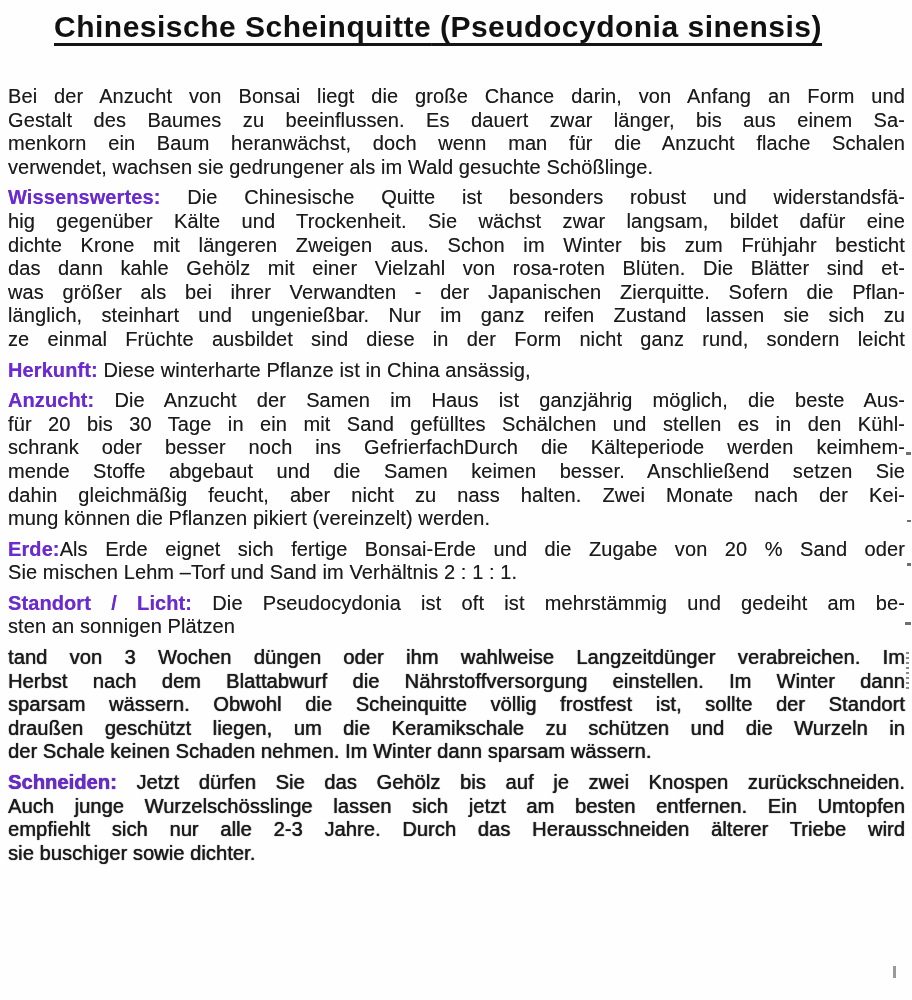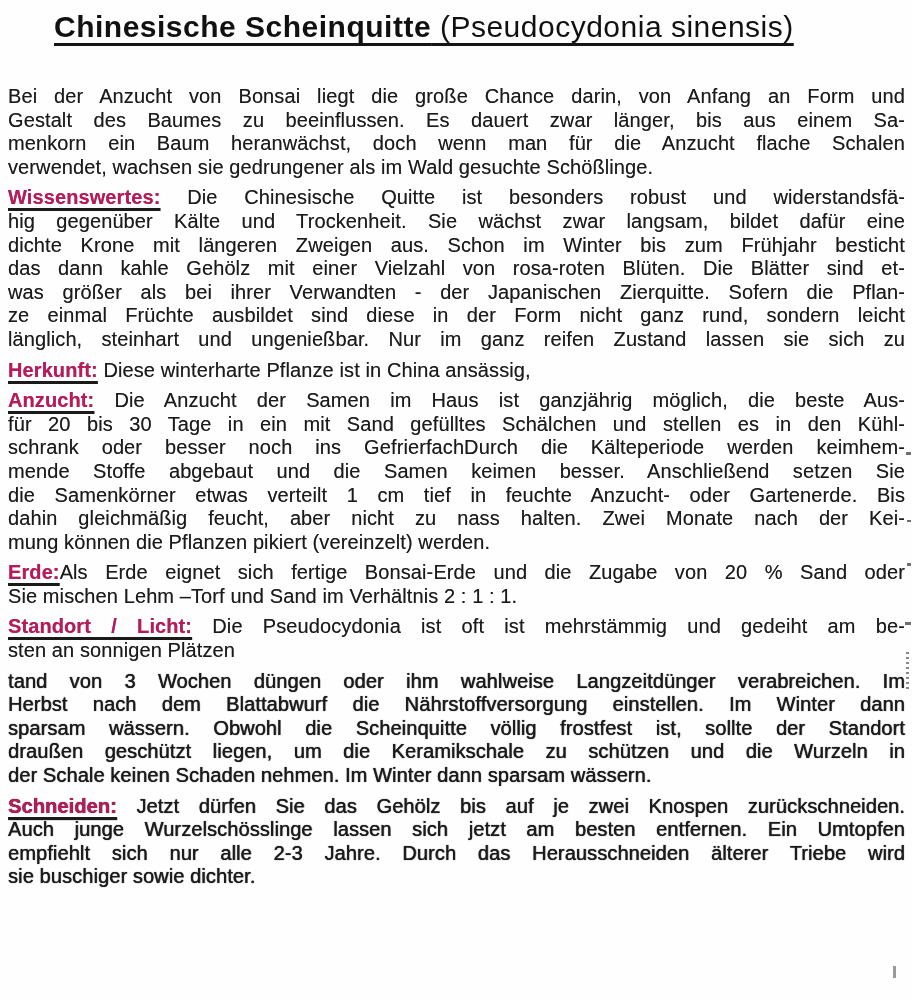--- a/index.html
+++ b/index.html
@@ -28,21 +28,21 @@
     white-space: nowrap;
     color: #111;
   }
   .doc-title .title-underline {
     text-decoration: underline;
     text-decoration-thickness: 3px;
     text-underline-offset: 6px;
     text-decoration-color: #151515;
   }
   .doc-title .t-bold { font-weight: 700; }
-  .doc-title .t-reg  { font-weight: 400; }
+  .doc-title .t-reg  { font-weight: 700; }
 
   
   .section { margin: 0 0 7px 0; }
   .section:last-child { margin-bottom: 0; }
   .line {
     font-size: 20px;
     line-height: 23.6px;
     letter-spacing: 0.1px;
     text-align: justify;
     text-align-last: justify;
@@ -51,22 +51,21 @@
     white-space: nowrap;
   }
   .line.last {
     text-align: left;
     text-align-last: left;
     -moz-text-align-last: left;
     white-space: normal;
   }
   .heading {
     font-weight: 700;
-    color: #be185d;
-    text-decoration: underline;
+    color: #6d28d9;
     text-decoration-thickness: 2.5px;
     text-underline-offset: 4px;
     text-decoration-color: #1a1a1a;
   }
   
   .section.smudge .line {
     text-shadow: 0 0 1px rgba(0,0,0,0.85), 0.6px 0.3px 0.6px rgba(0,0,0,0.45);
   }
   
   .artifact {
@@ -94,32 +93,31 @@
           <div class="line">Gestalt des Baumes zu beeinflussen. Es dauert zwar länger, bis aus einem Sa-</div>
           <div class="line">menkorn ein Baum heranwächst, doch wenn man für die Anzucht flache Schalen</div>
           <div class="line last">verwendet, wachsen sie gedrungener als im Wald gesuchte Schößlinge.</div>
         </div>
         <div class="section">
           <div class="line"><span class="heading">Wissenswertes:</span> Die Chinesische Quitte ist besonders robust und widerstandsfä-</div>
           <div class="line">hig gegenüber Kälte und Trockenheit. Sie wächst zwar langsam, bildet dafür eine</div>
           <div class="line">dichte Krone mit längeren Zweigen aus. Schon im Winter bis zum Frühjahr besticht</div>
           <div class="line">das dann kahle Gehölz mit einer Vielzahl von rosa-roten Blüten. Die Blätter sind et-</div>
           <div class="line">was größer als bei ihrer Verwandten - der Japanischen Zierquitte. Sofern die Pflan-</div>
+          <div class="line">länglich, steinhart und ungenießbar. Nur im ganz reifen Zustand lassen sie sich zu</div>
           <div class="line">ze einmal Früchte ausbildet sind diese in der Form nicht ganz rund, sondern leicht</div>
-          <div class="line">länglich, steinhart und ungenießbar. Nur im ganz reifen Zustand lassen sie sich zu</div>
         </div>
         <div class="section">
           <div class="line last"><span class="heading">Herkunft:</span> Diese winterharte Pflanze ist in China ansässig,</div>
         </div>
         <div class="section">
           <div class="line"><span class="heading">Anzucht:</span> Die Anzucht der Samen im Haus ist ganzjährig möglich, die beste Aus-</div>
           <div class="line">für 20 bis 30 Tage in ein mit Sand gefülltes Schälchen und stellen es in den Kühl-</div>
           <div class="line">schrank oder besser noch ins GefrierfachDurch die Kälteperiode werden keimhem-</div>
           <div class="line">mende Stoffe abgebaut und die Samen keimen besser. Anschließend setzen Sie</div>
-          <div class="line">die Samenkörner etwas verteilt  1 cm tief in feuchte Anzucht- oder Gartenerde. Bis</div>
           <div class="line">dahin gleichmäßig feucht, aber nicht zu nass halten. Zwei Monate nach der Kei-</div>
           <div class="line last">mung können die Pflanzen pikiert (vereinzelt) werden.</div>
         </div>
         <div class="section">
           <div class="line"><span class="heading">Erde:</span>Als Erde eignet sich fertige Bonsai-Erde und die Zugabe von 20 % Sand oder</div>
           <div class="line last">Sie mischen Lehm –Torf und Sand im Verhältnis 2 : 1 : 1.</div>
         </div>
         <div class="section">
           <div class="line"><span class="heading">Standort / Licht:</span> Die Pseudocydonia ist oft ist mehrstämmig und gedeiht am be-</div>
           <div class="line last">sten an sonnigen Plätzen</div>

